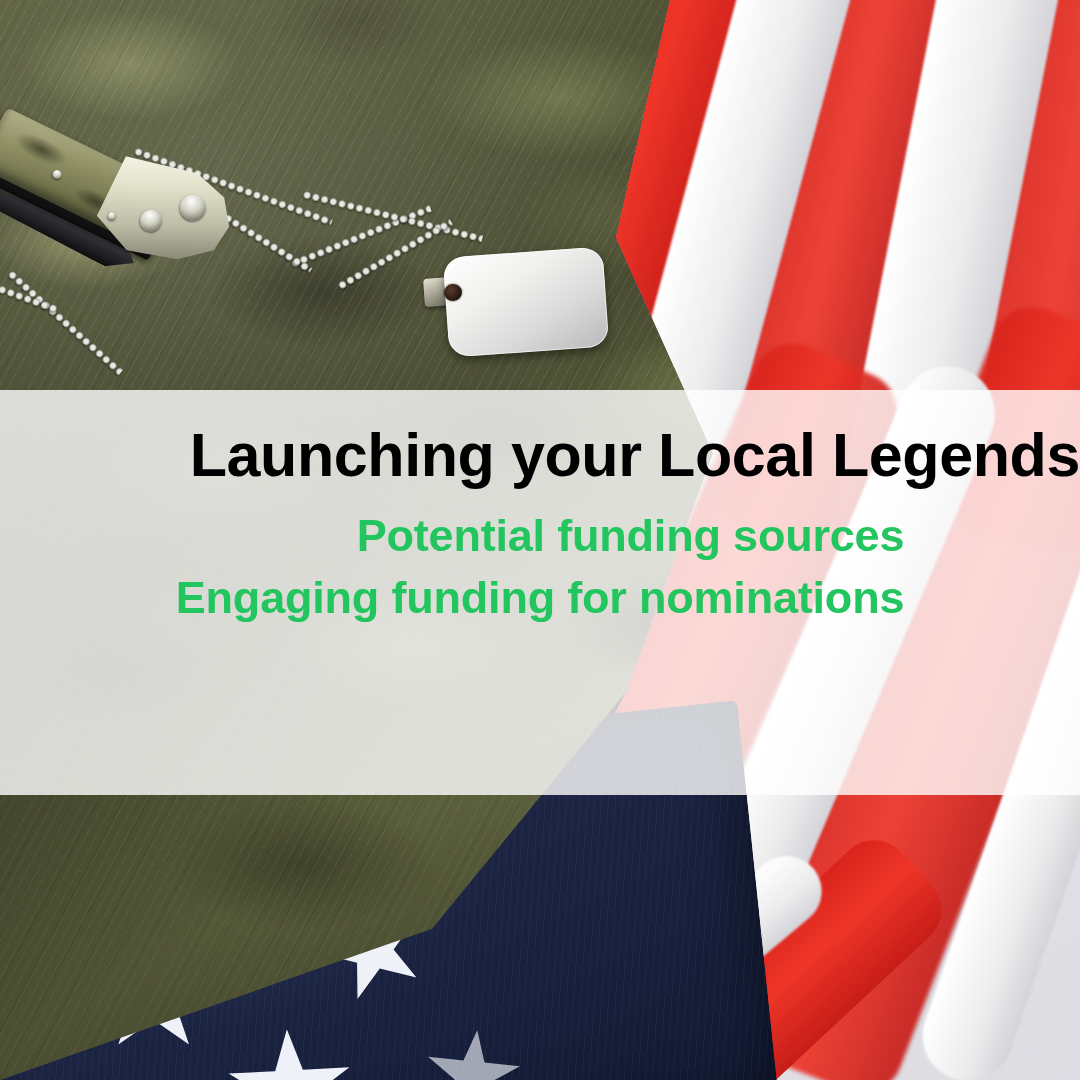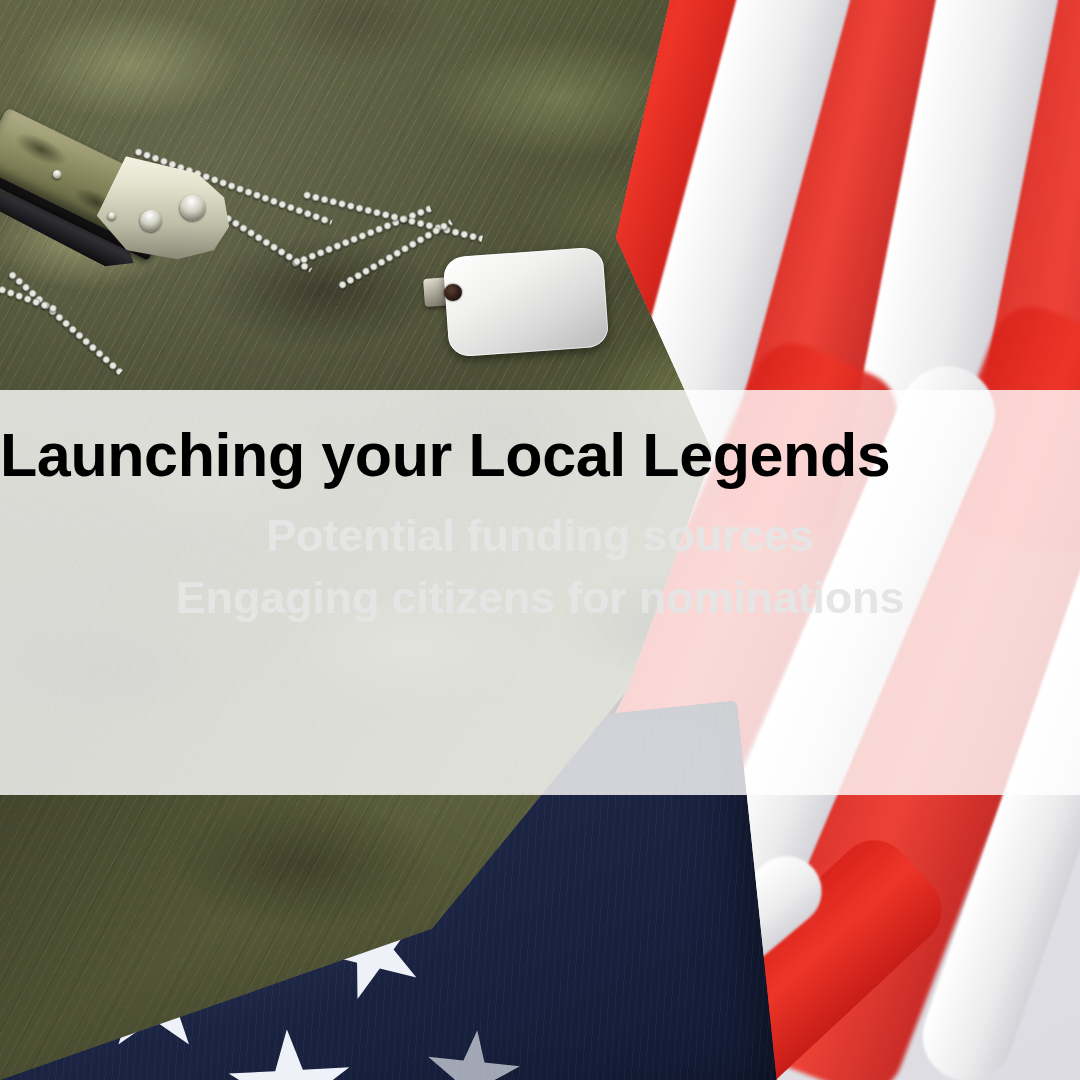--- a/index.html
+++ b/index.html
@@ -177,31 +177,31 @@
     align-items:center;
     justify-content:flex-start;
     padding-top:22px;
   }
   .headline {
     color:#000;
     font-weight:bold;
     font-size:61px;
     line-height:1.42;
     letter-spacing:-0.4px;
-    text-align:left;
+    text-align:right;
     width:100%;
   }
   .headline .line { display:block; }
   .subline {
-    color:#e5e5e5;
+    color:#22c55e;
     font-weight:bold;
     font-size:45px;
     line-height:1.38;
     letter-spacing:-0.2px;
-    text-align:center;
+    text-align:right;
     width:100%;
   }
   .sub-group { margin-top:6px; }
 </style>
 </head>
 <body>
 
 <div id="stage">
 
   <div class="layer">
@@ -270,18 +270,18 @@
   </div>
 
   <div class="overlay-panel">
 
     <h1 class="headline">
       <span class="line">Launching your Local Legends</span>
     </h1>
 
     <div class="sub-group">
       <p class="subline">Potential funding sources</p>
-      <p class="subline">Engaging citizens for nominations</p>
+      <p class="subline">Engaging funding for nominations</p>
     </div>
 
   </div>
 
 </div>
 
 </body></html>

